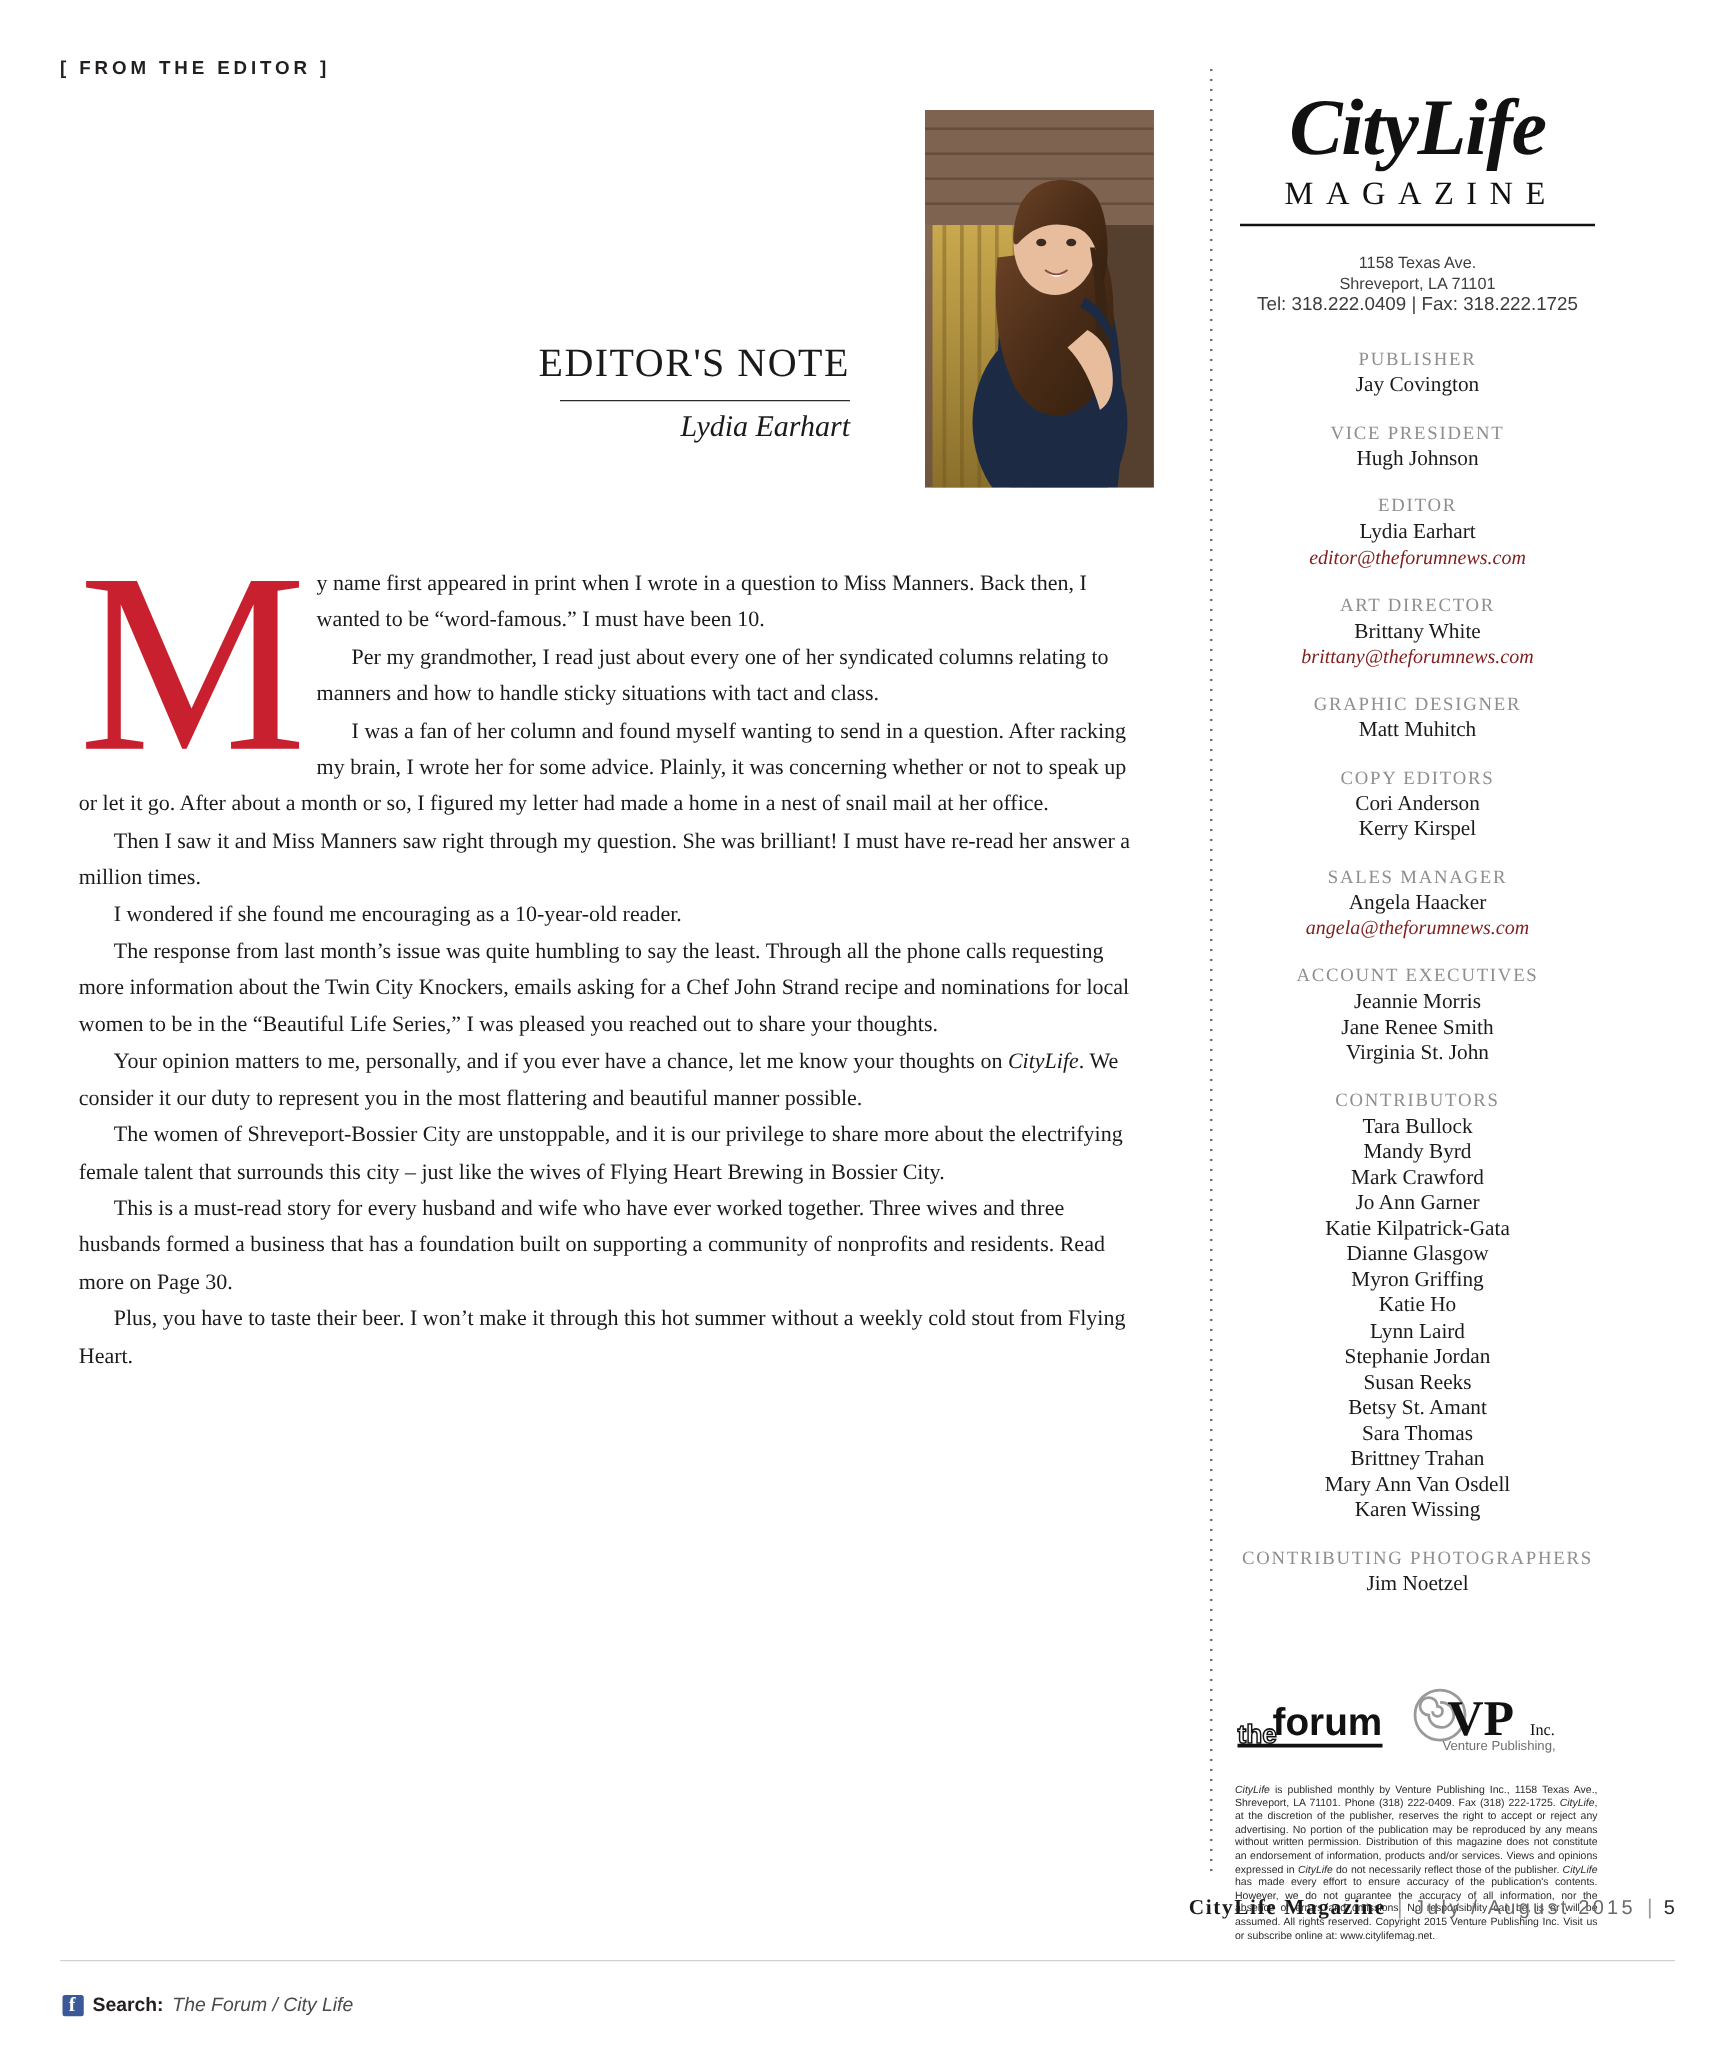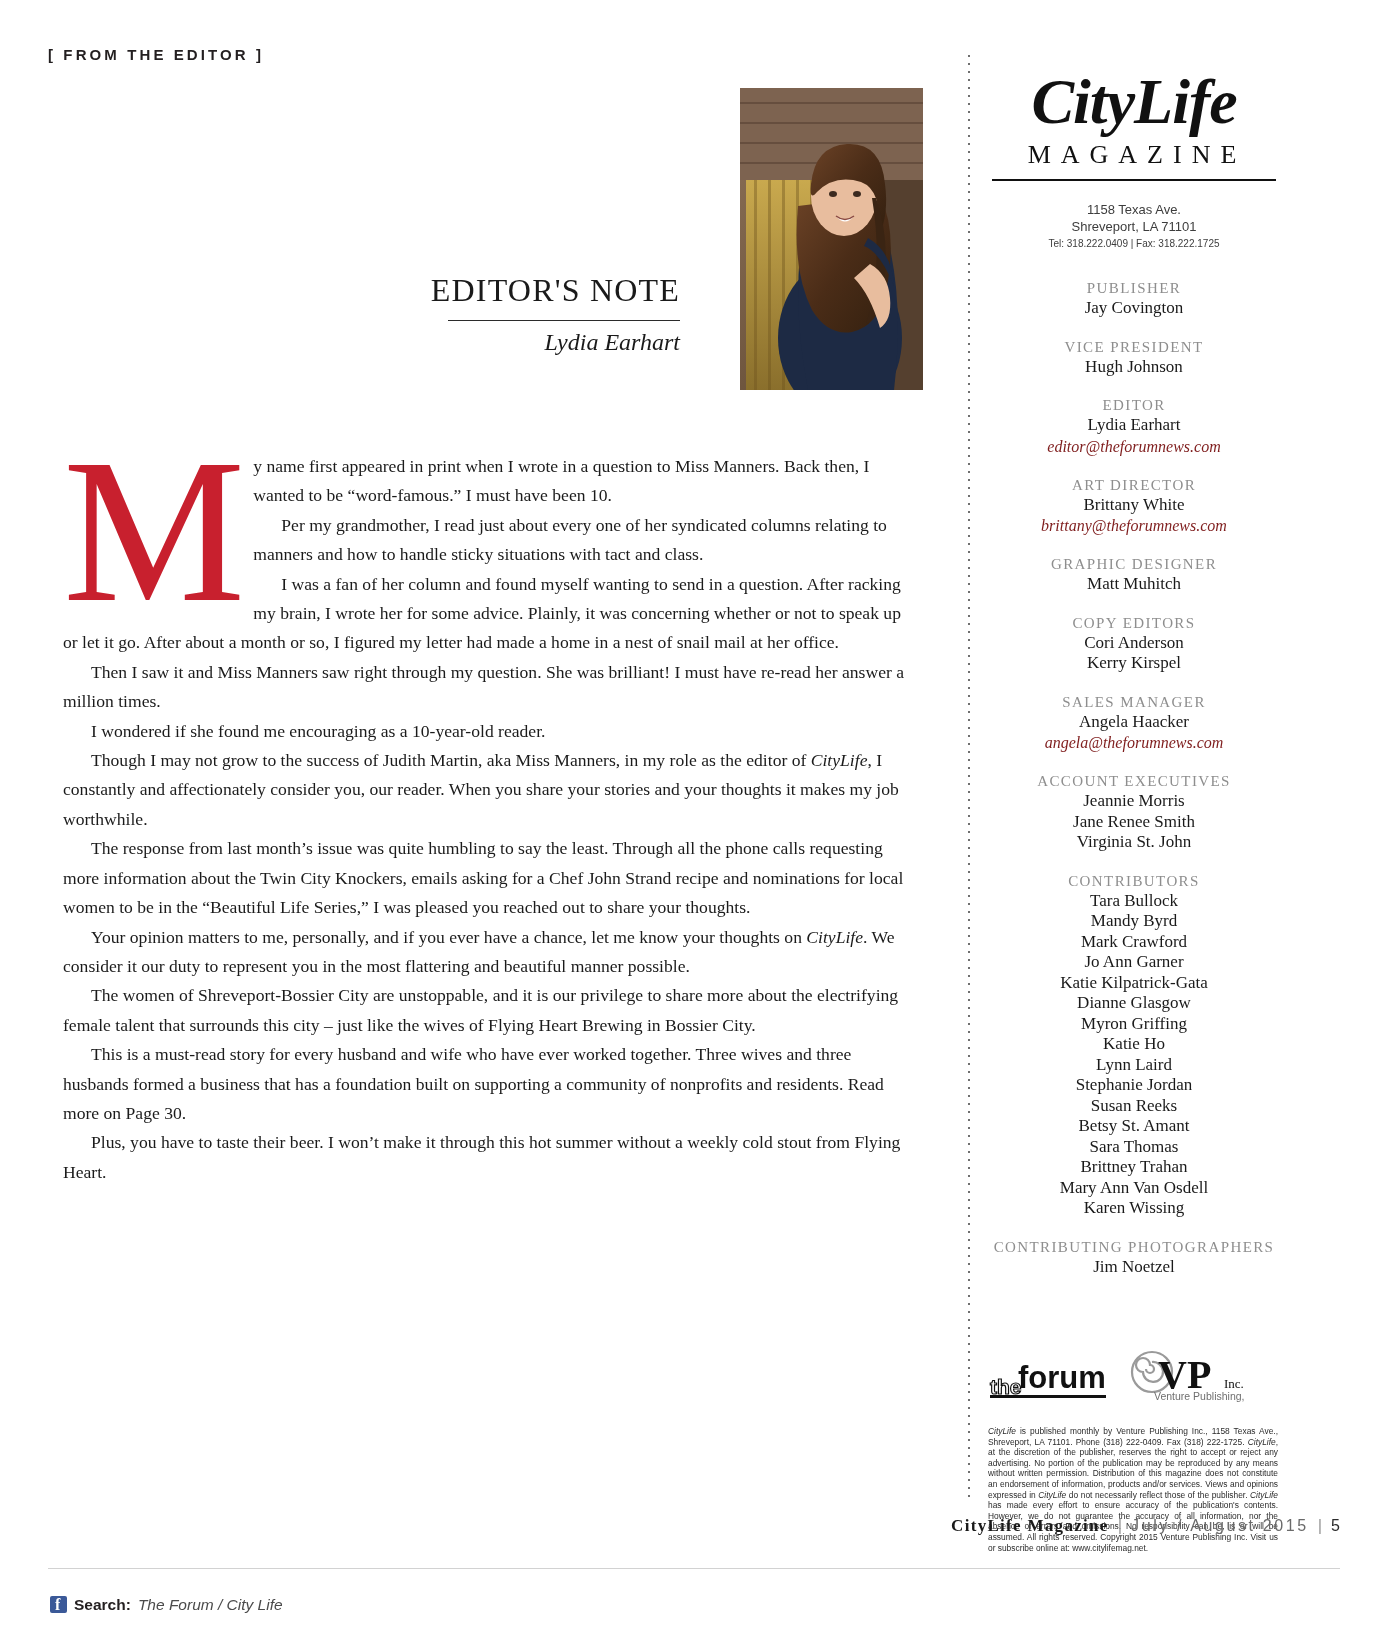--- a/index.html
+++ b/index.html
@@ -89,21 +89,21 @@
     color:#111;margin:6px 0 0 6px;
   }
   .logo-rule{
     height:2px;background:#111;margin:9px 4px 0 4px;
   }
   .address{
     margin-top:20px;
     font-family:"Liberation Sans",sans-serif;
     font-size:13px;line-height:17px;color:#3d3d3d;
   }
-  .address .tel{font-size:10px;}
+  .address .tel{font-size:15px;}
 
   .staff{margin-top:26px;}
   .staff-group{margin-bottom:18px;}
   .role{
     font-family:"Liberation Serif",serif;
     font-size:15px;letter-spacing:1.4px;
     color:#8e8e8e;line-height:20px;
   }
   .person{
     font-family:"Liberation Serif",serif;
@@ -242,21 +242,20 @@
   </div>
 
   <div class="article">
     <span class="dropcap">M</span>
     <div id="article-paras">
         <p>y name first appeared in print when I wrote in a question to Miss Manners. Back then, I wanted to be “word-famous.” I must have been 10.</p>
         <p class="ind">Per my grandmother, I read just about every one of her syndicated columns relating to manners and how to handle sticky situations with tact and class.</p>
         <p class="ind">I was a fan of her column and found myself wanting to send in a question. After racking my brain, I wrote her for some advice. Plainly, it was concerning whether or not to speak up or let it go. After about a month or so, I figured my letter had made a home in a nest of snail mail at her office.</p>
         <p class="ind">Then I saw it and Miss Manners saw right through my question. She was brilliant! I must have re-read her answer a million times.</p>
         <p class="ind">I wondered if she found me encouraging as a 10-year-old reader.</p>
-        <p class="ind">Though I may not grow to the success of Judith Martin, aka Miss Manners, in my role as the editor of <em>CityLife</em>, I constantly and affectionately consider you, our reader. When you share your stories and your thoughts it makes my job worthwhile.</p>
         <p class="ind">The response from last month’s issue was quite humbling to say the least. Through all the phone calls requesting more information about the Twin City Knockers, emails asking for a Chef John Strand recipe and nominations for local women to be in the “Beautiful Life Series,” I was pleased you reached out to share your thoughts.</p>
         <p class="ind">Your opinion matters to me, personally, and if you ever have a chance, let me know your thoughts on <em>CityLife</em>. We consider it our duty to represent you in the most flattering and beautiful manner possible.</p>
         <p class="ind">The women of Shreveport-Bossier City are unstoppable, and it is our privilege to share more about the electrifying female talent that surrounds this city – just like the wives of Flying Heart Brewing in Bossier City.</p>
         <p class="ind">This is a must-read story for every husband and wife who have ever worked together. Three wives and three husbands formed a business that has a foundation built on supporting a community of nonprofits and residents. Read more on Page 30.</p>
         <p class="ind">Plus, you have to taste their beer. I won’t make it through this hot summer without a weekly cold stout from Flying Heart.</p>
       </div>
   </div>
 
   <div class="divider"></div>
 

